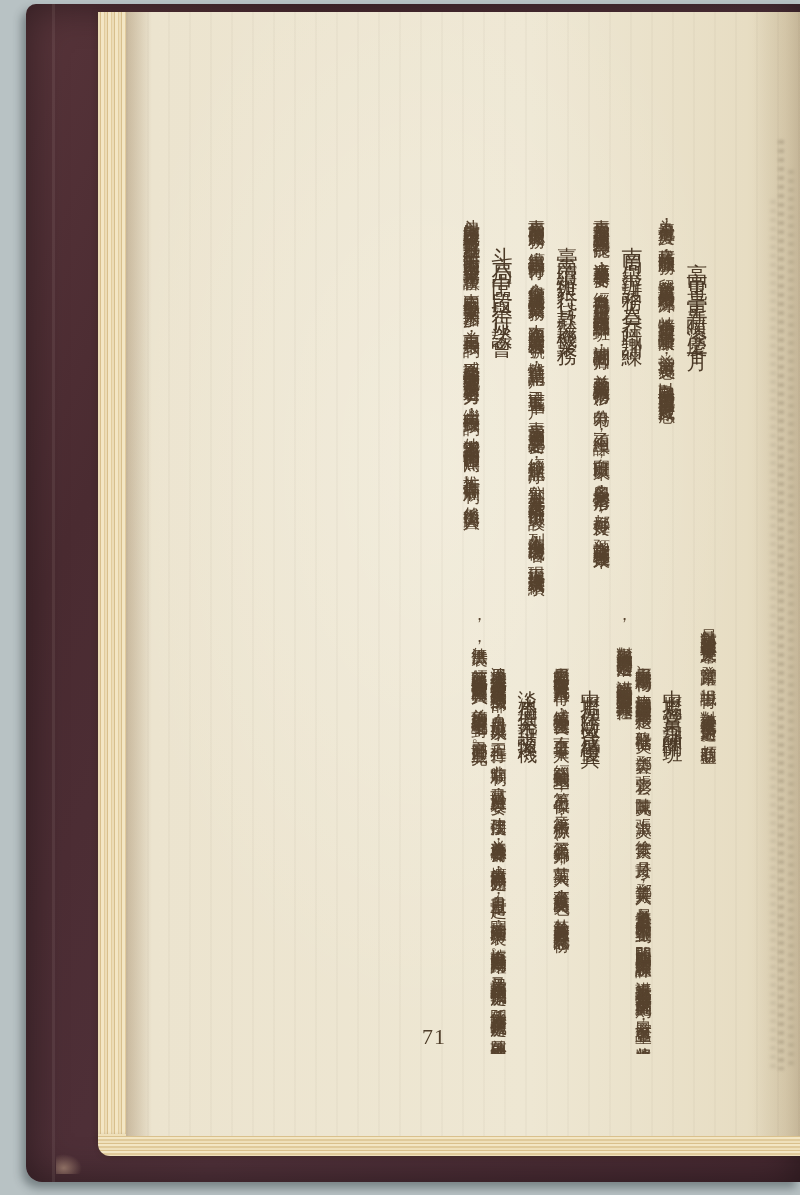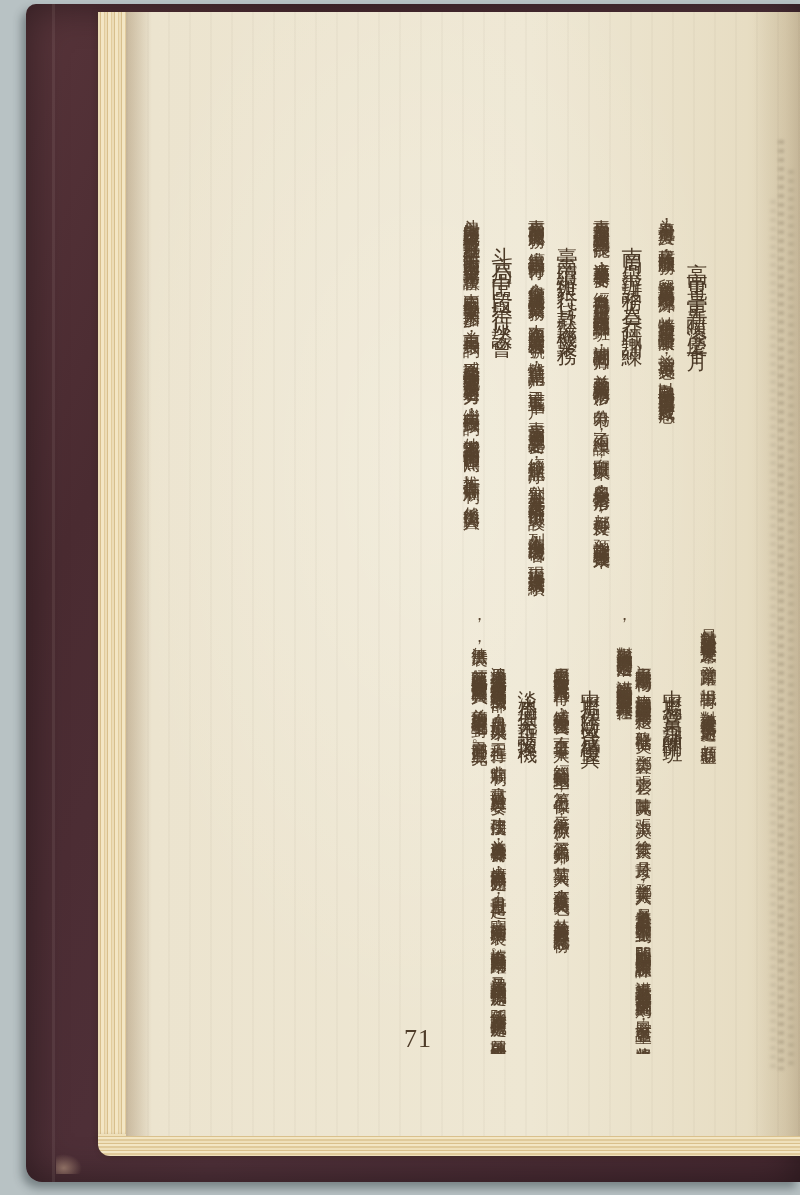--- a/index.html
+++ b/index.html
@@ -79,21 +79,21 @@
   .band-bottom .article .title{padding-top:58px;font-size:20px;letter-spacing:6px;}
   .band .body{
     margin:0;font-size:17px;line-height:20px;letter-spacing:1.5px;
     text-indent:52px;word-break:break-all;line-break:anywhere;
   }
   .band-bottom .body{font-size:16.5px;line-height:19px;letter-spacing:1.2px;text-indent:38px;}
   .band .cont{text-indent:0;margin-left:12px;}
   
   .pagenum{
     position:absolute;left:278px;top:1012px;width:60px;
-    font-size:26px;letter-spacing:1px;color:#4e3c29;
+    text-align:center;font-size:22px;letter-spacing:1px;color:#4e3c29;
   }
   
   .show-through{
     position:absolute;inset:0;pointer-events:none;opacity:.05;
     background:repeating-linear-gradient(90deg,rgba(90,75,55,.7) 0 2px,transparent 2px 21px);
   }
 </style>
 </head>
 <body>
 

